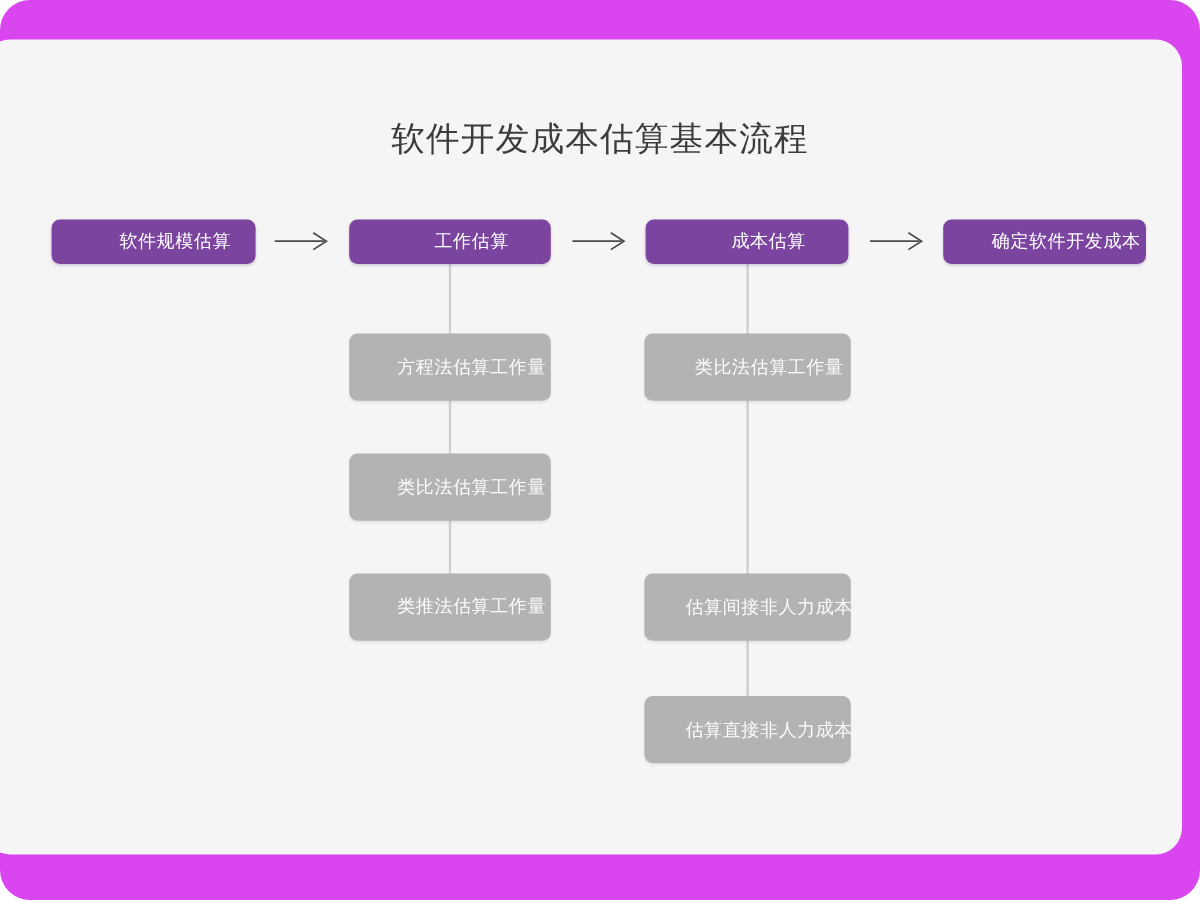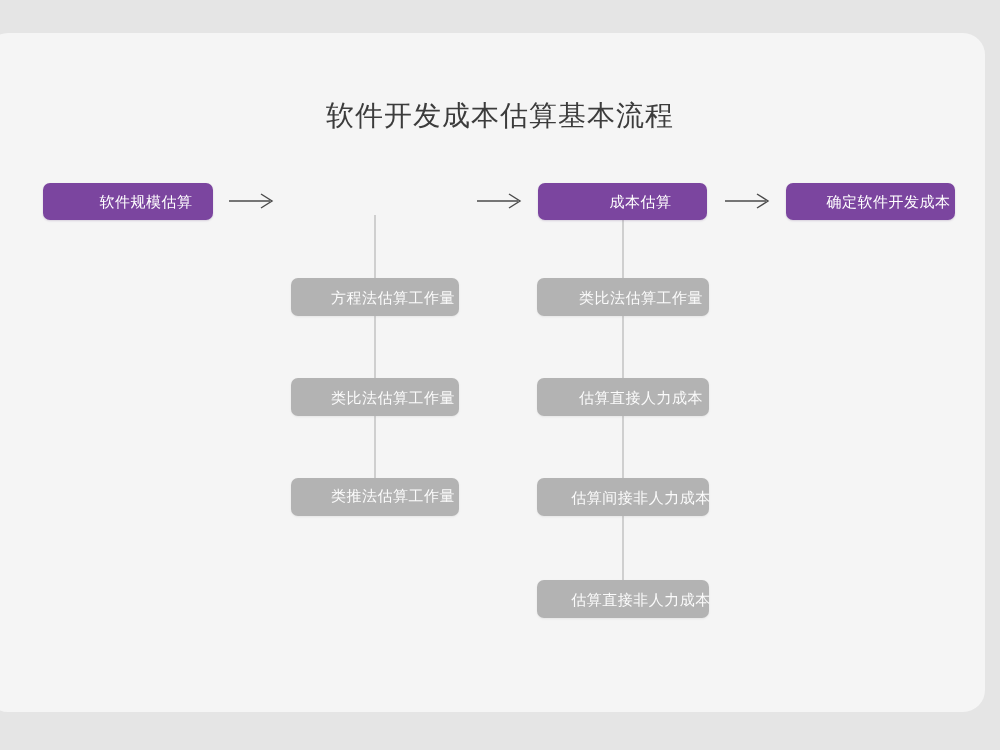--- a/index.html
+++ b/index.html
@@ -8,22 +8,23 @@
     padding: 0;
     background: #ffffff;
   }
   body {
     font-family: "Liberation Sans", "DejaVu Sans", sans-serif;
   }
   .screen {
     position: relative;
     width: 1000px;
     height: 750px;
-    background: #e5e5e5;
+    background: #d946ef;
     overflow: hidden;
+    border-radius: 25px;
   }
   
   .card {
     position: absolute;
     left: -14px;
     top: 33px;
     width: 999px;
     height: 679px;
     background: #f5f5f5;
     border-radius: 22px;
@@ -82,21 +83,21 @@
   }
   .node.primary {
     background: #7b459f;
     color: #ffffff;
     height: 37px;
     box-shadow: 0 1px 2px rgba(80,40,110,0.18);
   }
   .node.secondary {
     background: #b3b3b3;
     color: #fbfbfb;
-    height: 38px;
+    height: 56px;
     box-shadow: 0 1px 2px rgba(120,120,120,0.12);
   }
 </style>
 </head>
 <body>
 
 <div class="screen">
 
   <div class="card"></div>
 
@@ -124,33 +125,33 @@
 
     <div class="arrow" style="left:724px; top:190px; width:48px;">
       <svg width="48" height="22" viewBox="0 0 48 22" aria-hidden="true">
         <line x1="1" y1="11" x2="42" y2="11" stroke="#4a4a4a" stroke-width="1.4"></line>
         <polyline points="33,4 44,11 33,18" fill="none" stroke="#4a4a4a" stroke-width="1.4"></polyline>
       </svg>
     </div>
 
     <div class="node primary" style="left:43px; top:183px; width:170px;">软件规模估算</div>
 
+    <div class="node primary" style="left:291px; top:183px; width:168px;">工作估算</div>
 
     <div class="node primary" style="left:538px; top:183px; width:169px;">成本估算</div>
 
     <div class="node primary" style="left:786px; top:183px; width:169px;">确定软件开发成本</div>
 
     <div class="node secondary" style="left:291px; top:278px; width:168px;">方程法估算工作量</div>
 
     <div class="node secondary" style="left:291px; top:378px; width:168px;">类比法估算工作量</div>
 
     <div class="node secondary" style="left:291px; top:478px; width:168px;font-family:Liberation Mono, monospace;">类推法估算工作量</div>
 
     <div class="node secondary" style="left:537px; top:278px; width:172px;">类比法估算工作量</div>
 
-    <div class="node secondary" style="left:537px; top:378px; width:172px;">估算直接人力成本</div>
 
     <div class="node secondary" style="left:537px; top:478px; width:172px;">估算间接非人力成本</div>
 
     <div class="node secondary" style="left:537px; top:580px; width:172px;">估算直接非人力成本</div>
 
   </div>
 </div>
 
 </body></html>

